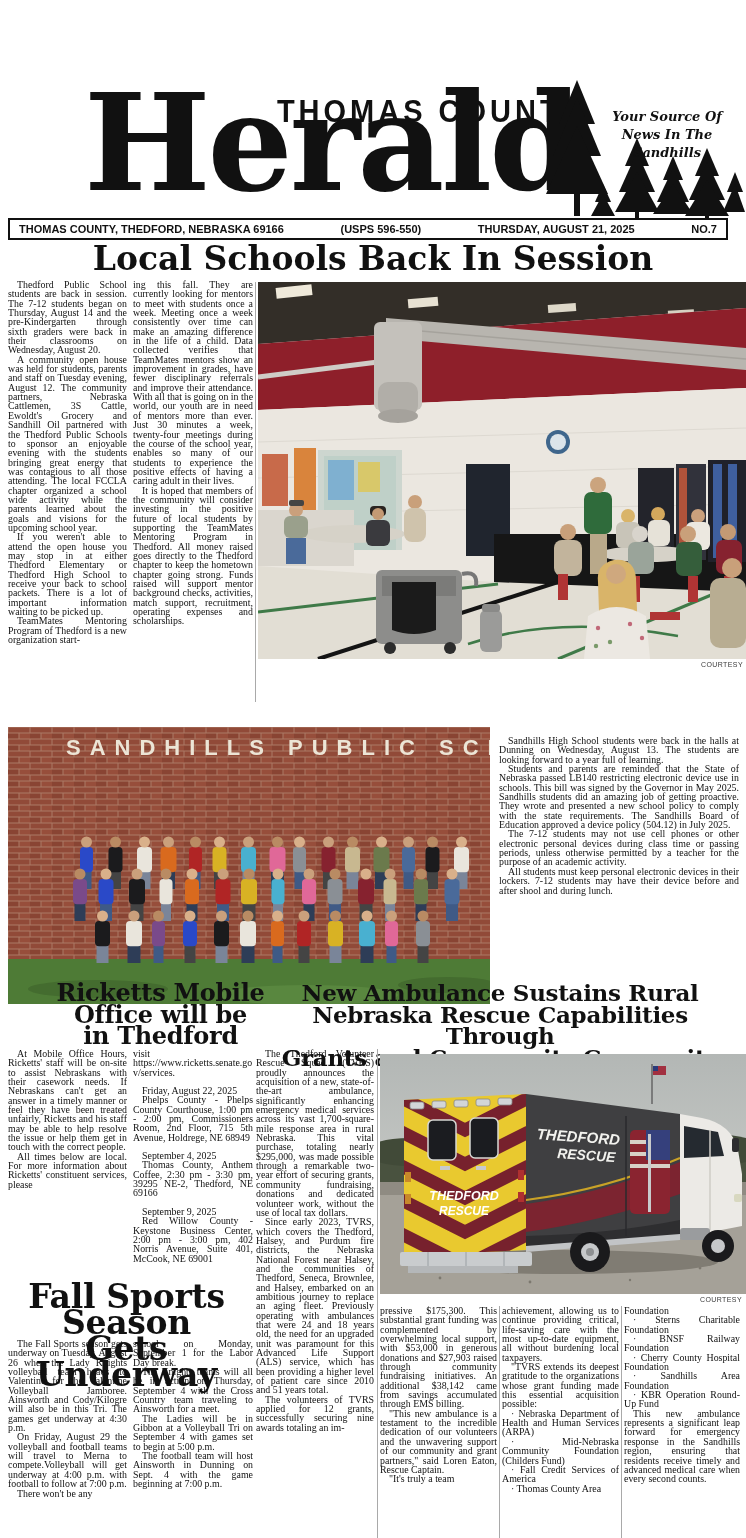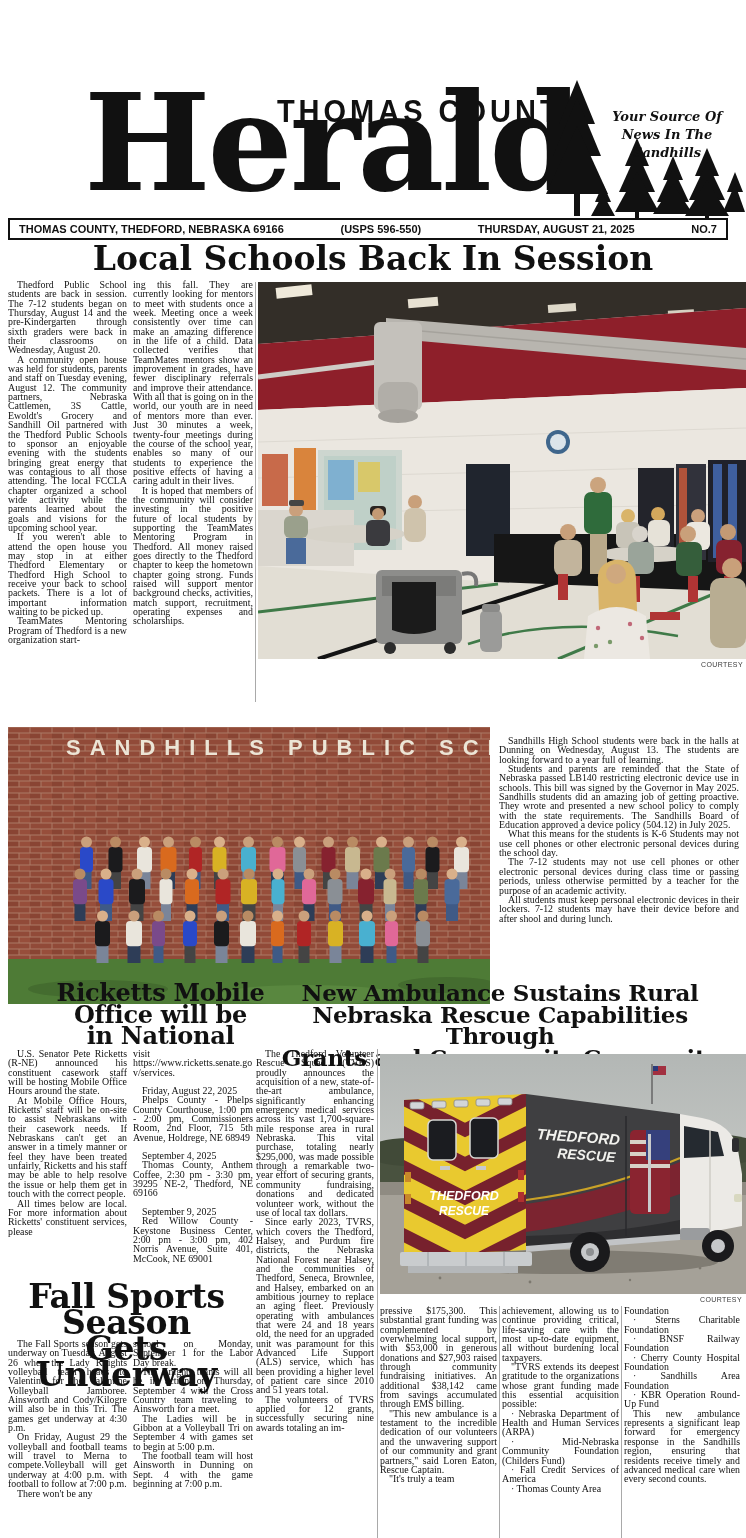--- a/index.html
+++ b/index.html
@@ -353,32 +353,30 @@
           <rect x="409.5" y="217.1" width="11" height="18.900000000000002" fill="#444444"></rect>
           <rect x="408" y="194" width="14" height="25.2" rx="4" fill="#8a8f95"></rect>
           <circle cx="415" cy="189" r="5.5" fill="#b98b63"></circle>
         </g>
     </svg>
   </div>
 
   <div id="sand" class="body-col">
     <p>Sandhills High School students were back in the halls at Dunning on Wednesday, August 13. The students are looking forward to a year full of learning.</p>
     <p>Students and parents are reminded that the State of Nebraska passed LB140 restricting electronic device use in schools. This bill was signed by the Governor in May 2025. Sandhills students did an amazing job of getting proactive. They wrote and presented a new school policy to comply with the state requirements. The Sandhills Board of Education approved a device policy (504.12) in July 2025.</p>
-    <p>What this means for the students is K-6 Students may not use cell phones or other electronic personal devices during the school day.</p>
     <p>The 7-12 students may not use cell phones or other electronic personal devices during class time or passing periods, unless otherwise permitted by a teacher for the purpose of an academic activity.</p>
     <p>All students must keep personal electronic devices in their lockers. 7-12 students may have their device before and after shool and during lunch.</p>
   </div>
 
   <div id="rick-head" class="sub-headline">
     <div>Ricketts Mobile</div>
     <div>Office will be</div>
-    <div>in National</div>
+    <div>in Thedford</div>
   </div>
   <div id="rick1" class="body-col">
-    <p>U.S. Senator Pete Ricketts (R-NE) announced his constituent casework staff will be hosting Mobile Office Hours around the state.</p>
     <p>At Mobile Office Hours, Ricketts' staff will be on-site to assist Nebraskans with their casework needs. If Nebraskans can't get an answer in a timely manner or feel they have been treated unfairly, Ricketts and his staff may be able to help resolve the issue or help them get in touch with the correct people.</p>
     <p>All times below are local. For more information about Ricketts' constituent services, please</p>
   </div>
   <div id="rick2" class="body-col">
     <p class="cont">visit https://www.ricketts.senate.gov/services.</p>
     <p class="sched">Friday, August 22, 2025</p>
     <p>Phelps County - Phelps County Courthouse, 1:00 pm - 2:00 pm, Commissioners Room, 2nd Floor, 715 5th Avenue, Holdrege, NE 68949</p>
     <p class="sched">September 4, 2025</p>
     <p>Thomas County, Anthem Coffee, 2:30 pm - 3:30 pm, 39295 NE-2, Thedford, NE 69166</p>
     <p class="sched">September 9, 2025</p>

